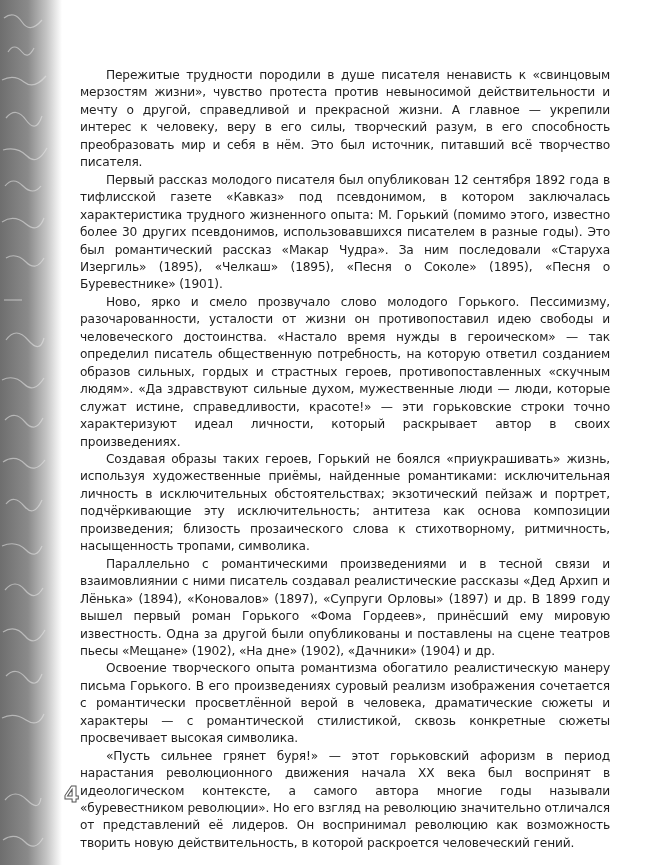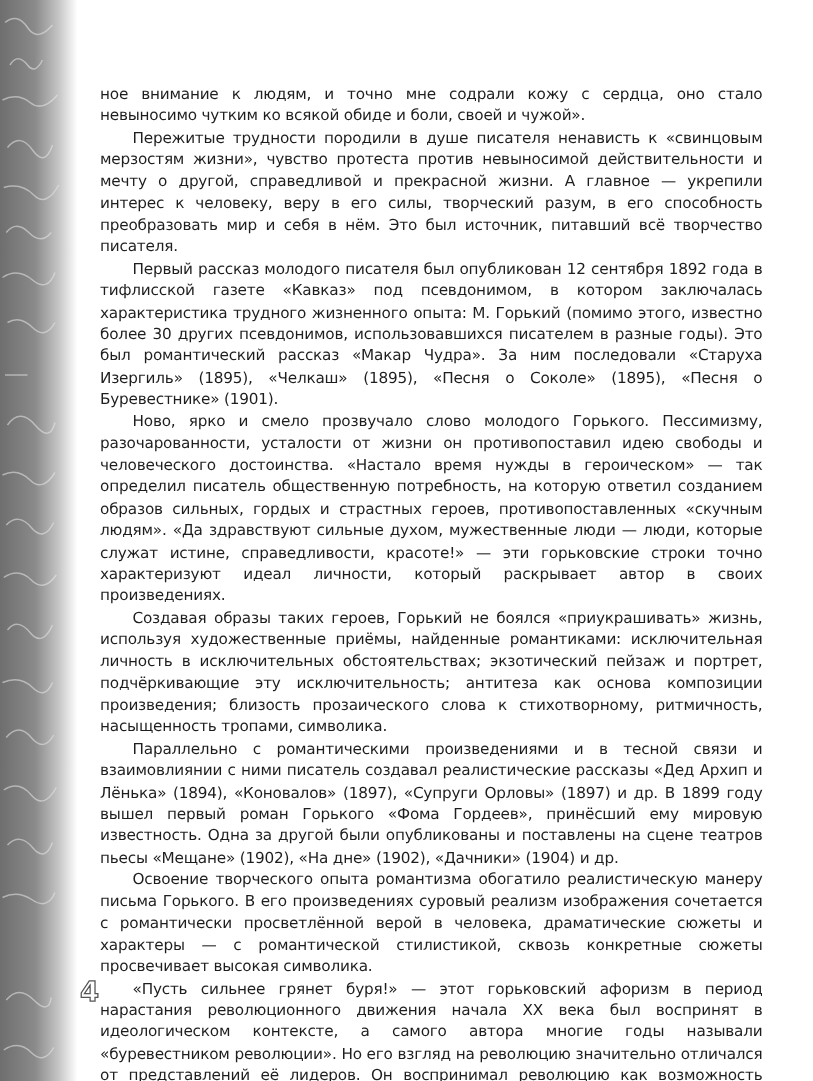--- a/index.html
+++ b/index.html
@@ -47,21 +47,20 @@
       <path d="M3 632 q12 -8 22 4 t20 -6"></path>
       <path d="M6 676 q10 -10 20 2 t16 -4"></path>
       <path d="M2 718 q12 -6 24 2 t18 -6"></path>
       <path d="M5 800 q10 -12 22 0 t14 -2"></path>
       <path d="M3 840 q12 -8 22 2 t18 -4"></path>
     </g>
   </svg>
 </div>
 
 <div class="page">
-  <p>ное внимание к людям, и точно мне содрали кожу с сердца, оно стало невыносимо чутким ко всякой обиде и боли, своей и чужой».</p>
   <p class="indent">Пережитые трудности породили в душе писателя ненависть к «свинцовым мерзостям жизни», чувство протеста против невыносимой действительности и мечту о другой, справедливой и прекрасной жизни. А главное — укрепили интерес к человеку, веру в его силы, творческий разум, в его способность преобразовать мир и себя в нём. Это был источник, питавший всё творчество писателя.</p>
   <p class="indent">Первый рассказ молодого писателя был опубликован 12 сентября 1892 года в тифлисской газете «Кавказ» под псевдонимом, в котором заключалась характеристика трудного жизненного опыта: М. Горький (помимо этого, известно более 30 других псевдонимов, использовавшихся писателем в разные годы). Это был романтический рассказ «Макар Чудра». За ним последовали «Старуха Изергиль» (1895), «Челкаш» (1895), «Песня о Соколе» (1895), «Песня о Буревестнике» (1901).</p>
   <p class="indent">Ново, ярко и смело прозвучало слово молодого Горького. Пессимизму, разочарованности, усталости от жизни он противопоставил идею свободы и человеческого достоинства. «Настало время нужды в героическом» — так определил писатель общественную потребность, на которую ответил созданием образов сильных, гордых и страстных героев, противопоставленных «скучным людям». «Да здравствуют сильные духом, мужественные люди — люди, которые служат истине, справедливости, красоте!» — эти горьковские строки точно характеризуют идеал личности, который раскрывает автор в своих произведениях.</p>
   <p class="indent">Создавая образы таких героев, Горький не боялся «приукрашивать» жизнь, используя художественные приёмы, найденные романтиками: исключительная личность в исключительных обстоятельствах; экзотический пейзаж и портрет, подчёркивающие эту исключительность; антитеза как основа композиции произведения; близость прозаического слова к стихотворному, ритмичность, насыщенность тропами, символика.</p>
   <p class="indent">Параллельно с романтическими произведениями и в тесной связи и взаимовлиянии с ними писатель создавал реалистические рассказы «Дед Архип и Лёнька» (1894), «Коновалов» (1897), «Супруги Орловы» (1897) и др. В 1899 году вышел первый роман Горького «Фома Гордеев», принёсший ему мировую известность. Одна за другой были опубликованы и поставлены на сцене театров пьесы «Мещане» (1902), «На дне» (1902), «Дачники» (1904) и др.</p>
   <p class="indent">Освоение творческого опыта романтизма обогатило реалистическую манеру письма Горького. В его произведениях суровый реализм изображения сочетается с романтически просветлённой верой в человека, драматические сюжеты и характеры — с романтической стилистикой, сквозь конкретные сюжеты просвечивает высокая символика.</p>
   <p class="indent">«Пусть сильнее грянет буря!» — этот горьковский афоризм в период нарастания революционного движения начала XX века был воспринят в идеологическом контексте, а самого автора многие годы называли «буревестником революции». Но его взгляд на революцию значительно отличался от представлений её лидеров. Он воспринимал революцию как возможность творить новую действительность, в которой раскроется человеческий гений.</p>
 
 </div>
 

